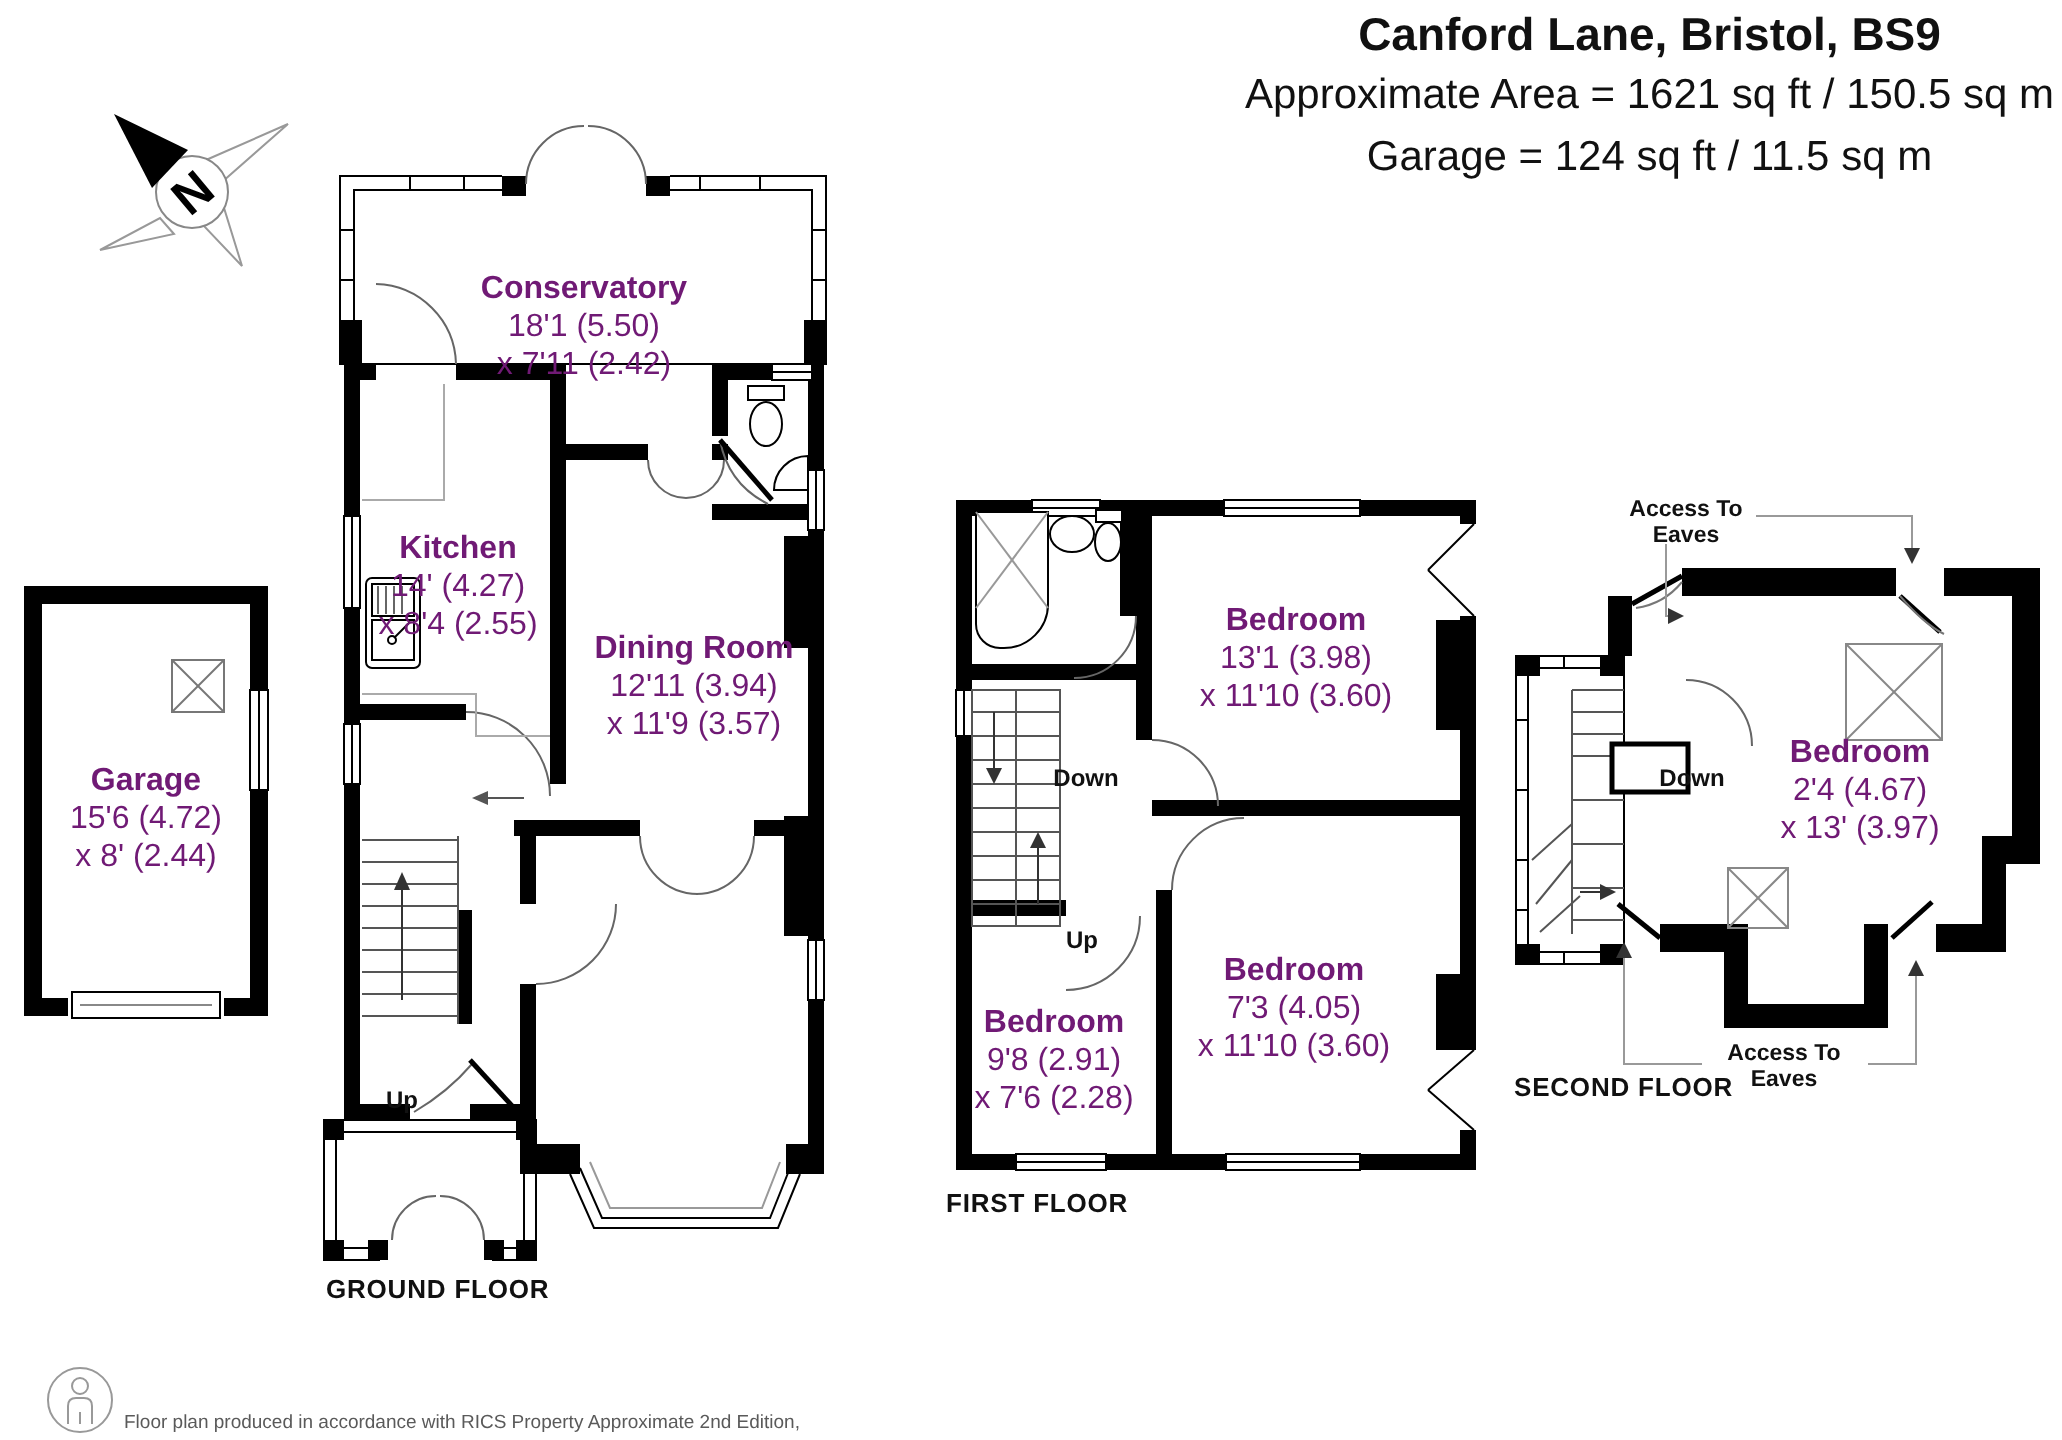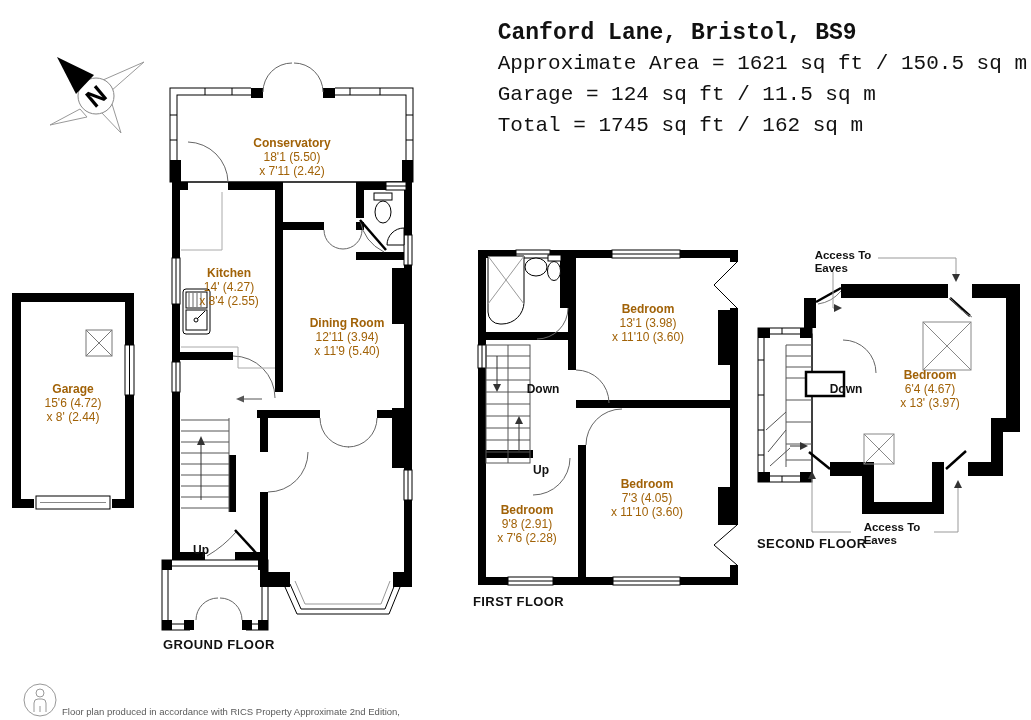--- a/index.html
+++ b/index.html
@@ -1,28 +1,28 @@
 <!DOCTYPE html>
 <html><head>
 <meta charset="utf-8">
 <style>
   html,body{margin:0;padding:0;background:#fff;}
   .canvas{position:relative;width:1031px;height:720px;background:#fff;overflow:hidden;
           font-family:"Liberation Sans",sans-serif;color:#111;}
   svg{position:absolute;left:0;top:0;}
   .lbl{position:absolute;transform:translateX(-50%);text-align:center;white-space:nowrap;
-       font-size:12px;line-height:1.18;color:#a16207;}
+       font-size:16px;line-height:1.18;color:#701a75;}
   .lbl b{display:block;font-weight:bold;}
   .lbl span{display:block;}
   .floor-lbl{position:absolute;font-weight:bold;font-size:13px;letter-spacing:.4px;white-space:nowrap;}
   .small-b{position:absolute;transform:translateX(-50%);text-align:center;font-weight:bold;
            font-size:12px;white-space:nowrap;margin-top:33px;}
-  .eaves{position:absolute;transform:translateX(-50%);font-weight:bold;
+  .eaves{position:absolute;transform:translateX(-50%);text-align:center;font-weight:bold;
          font-size:11.5px;line-height:1.1;white-space:nowrap;}
-  .hdr{position:absolute;top:21px;right:4px;text-align:left;font-family:Liberation Mono, monospace;}
+  .hdr{position:absolute;top:5px;right:4px;text-align:center;}
   .hdr .title{font-size:23px;font-weight:bold;line-height:1.1;}
   .hdr .area{font-size:21px;line-height:1.18;margin-top:6px;}
   .hdr .note{font-size:11px;margin-top:4px;}
   .footer{position:absolute;left:62px;top:683px;font-size:9.5px;line-height:11.5px;
           color:#5a5a5a;white-space:pre;}
 </style>
 </head>
 <body>
 
 <div class="canvas">
@@ -366,37 +366,36 @@
     <circle cx="40" cy="693" r="4"></circle>
     <path d="M 34,712 V 703 Q 34,699 38,699 H 42 Q 46,699 46,703 V 712"></path>
     <line x1="40" y1="706" x2="40" y2="712"></line>
   </g>
 </svg>
 
   <div class="hdr">
     <div class="title">Canford Lane, Bristol, BS9</div>
     <div class="area">Approximate Area = 1621 sq ft / 150.5 sq m</div>
     <div class="area">Garage = 124 sq ft / 11.5 sq m</div>
-    <div class="area">Total = 1745 sq ft / 162 sq m</div>
   </div>
 
   <div class="lbl" style="left:292px;top:136px">
     <b>Conservatory</b>
     <span>18'1 (5.50)</span>
     <span>x 7'11 (2.42)</span>
   </div>
   <div class="lbl" style="left:229px;top:266px">
     <b>Kitchen</b>
     <span>14' (4.27)</span>
     <span>x 8'4 (2.55)</span>
   </div>
   <div class="lbl" style="left:347px;top:316px">
     <b>Dining Room</b>
     <span>12'11 (3.94)</span>
-    <span>x 11'9 (5.40)</span>
+    <span>x 11'9 (3.57)</span>
   </div>
   <div class="lbl" style="left:73px;top:382px">
     <b>Garage</b>
     <span>15'6 (4.72)</span>
     <span>x 8' (2.44)</span>
   </div>
   <div class="lbl" style="left:648px;top:302px">
     <b>Bedroom</b>
     <span>13'1 (3.98)</span>
     <span>x 11'10 (3.60)</span>
@@ -406,21 +405,21 @@
     <span>7'3 (4.05)</span>
     <span>x 11'10 (3.60)</span>
   </div>
   <div class="lbl" style="left:527px;top:503px">
     <b>Bedroom</b>
     <span>9'8 (2.91)</span>
     <span>x 7'6 (2.28)</span>
   </div>
   <div class="lbl" style="left:930px;top:368px">
     <b>Bedroom</b>
-    <span>6'4 (4.67)</span>
+    <span>2'4 (4.67)</span>
     <span>x 13' (3.97)</span>
   </div>
 
   <div class="small-b" style="left:201px;top:510px">Up</div>
   <div class="small-b" style="left:543px;top:349px">Down</div>
   <div class="small-b" style="left:541px;top:430px">Up</div>
   <div class="small-b" style="left:846px;top:349px">Down</div>
   <div class="eaves" style="left:843px;top:249px">
     <div>Access To</div>
     <div>Eaves</div>

